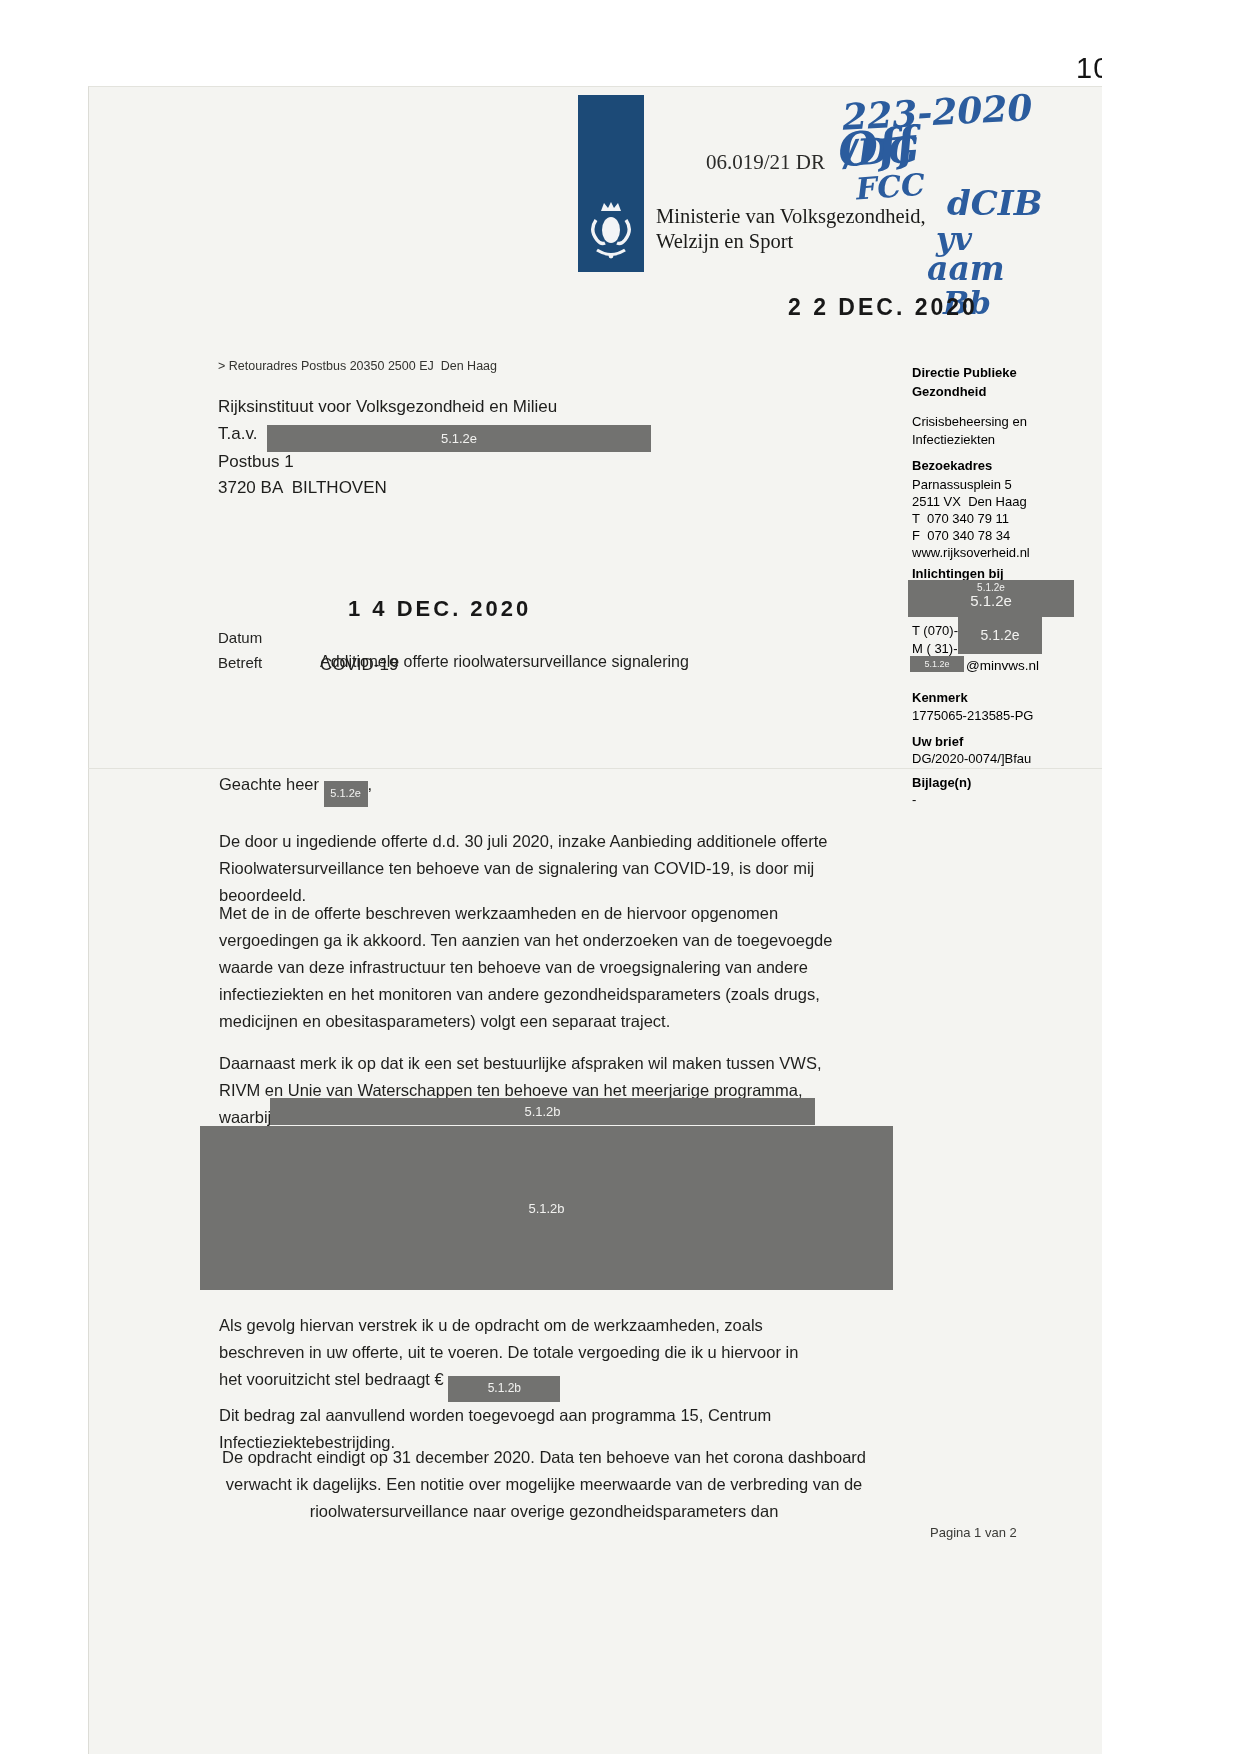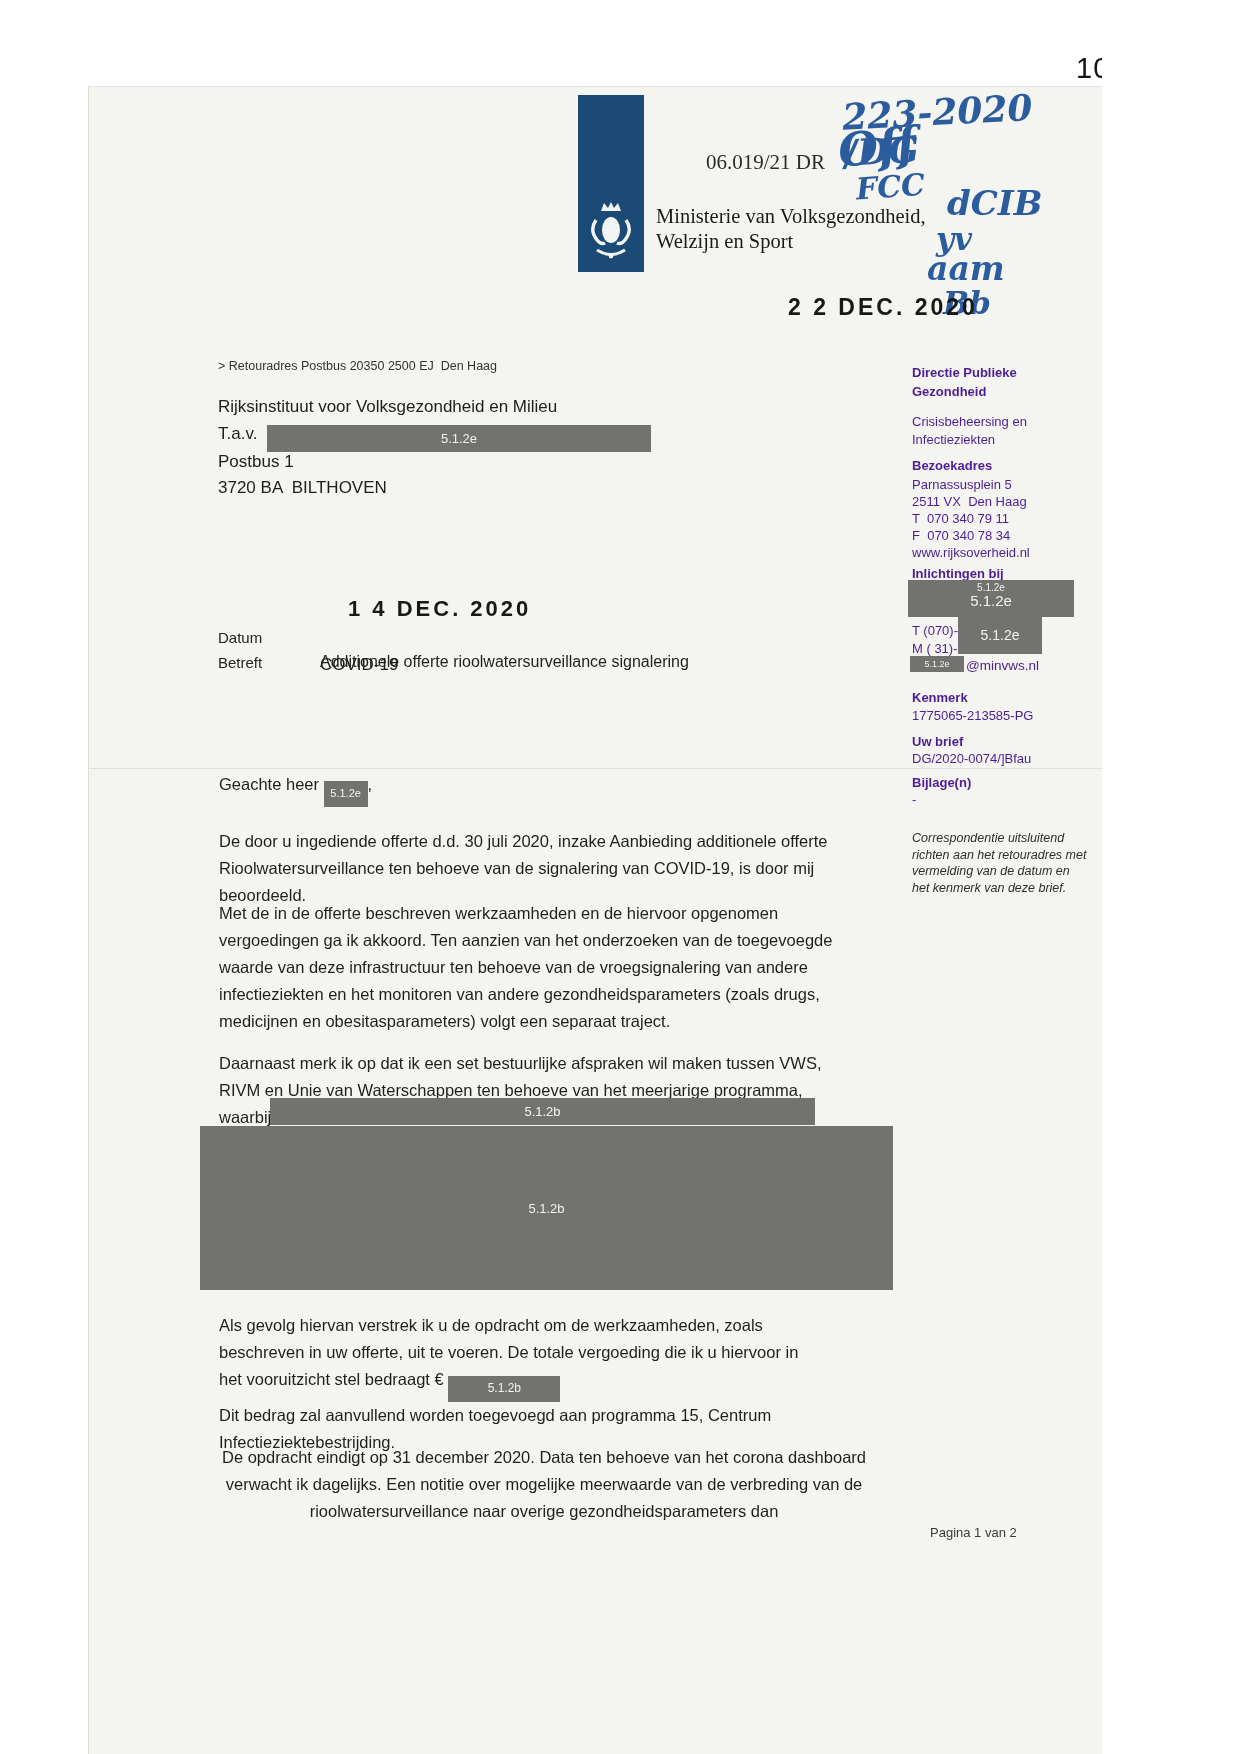--- a/index.html
+++ b/index.html
@@ -56,21 +56,21 @@
   
   .body-t{font-size:16.5px;line-height:27px;color:#1f1f1d;}
   .sal{left:219px;top:771px;}
   .p1{left:219px;top:828px;width:615px;}
   .p2{left:219px;top:900px;width:622px;}
   .p3{left:219px;top:1050px;width:625px;}
   .p4{left:219px;top:1312px;width:602px;}
   .p5{left:219px;top:1444px;width:650px;text-align:center;}
   .pagina{left:908px;top:1525px;font-size:13px;color:#3a3a36;margin-left:22px;}
   
-  .side{font-size:13px;color:#4c1d95;line-height:17px;}
+  .side{font-size:13px;color:#000000;line-height:17px;}
   .s-dir{left:912px;top:363px;font-weight:bold;line-height:19px;}
   .s-unit{left:912px;top:413px;line-height:18px;}
   .s-bezoek{left:912px;top:457px;font-weight:bold;}
   .s-street{left:912px;top:476px;}
   .s-city{left:912px;top:493px;}
   .s-tel{left:912px;top:510px;}
   .s-fax{left:912px;top:527px;}
   .s-web{left:912px;top:544px;}
   .s-inl{left:912px;top:565px;font-weight:bold;}
   .s-t{left:912px;top:622px;}
@@ -171,17 +171,16 @@
   <div class="abs red red-phone">5.1.2e</div>
   <div class="abs red red-email">5.1.2e</div>
   <div class="abs side s-email">@minvws.nl</div>
 
   <div class="abs side s-kenmerk">Kenmerk</div>
   <div class="abs side s-kenmerk-v">1775065-213585-PG</div>
   <div class="abs side s-uwbrief">Uw brief</div>
   <div class="abs side s-uwbrief-v">DG/2020-0074/]Bfau</div>
   <div class="abs side s-bijlage">Bijlage(n)</div>
   <div class="abs side s-bijlage-v">-</div>
-  <div class="abs s-note">Correspondentie uitsluitend richten aan het retouradres met vermelding van de datum en het kenmerk van deze brief.</div>
 
   <div class="abs pagina">Pagina 1 van 2</div>
 
 </div>
 
 </body></html>

